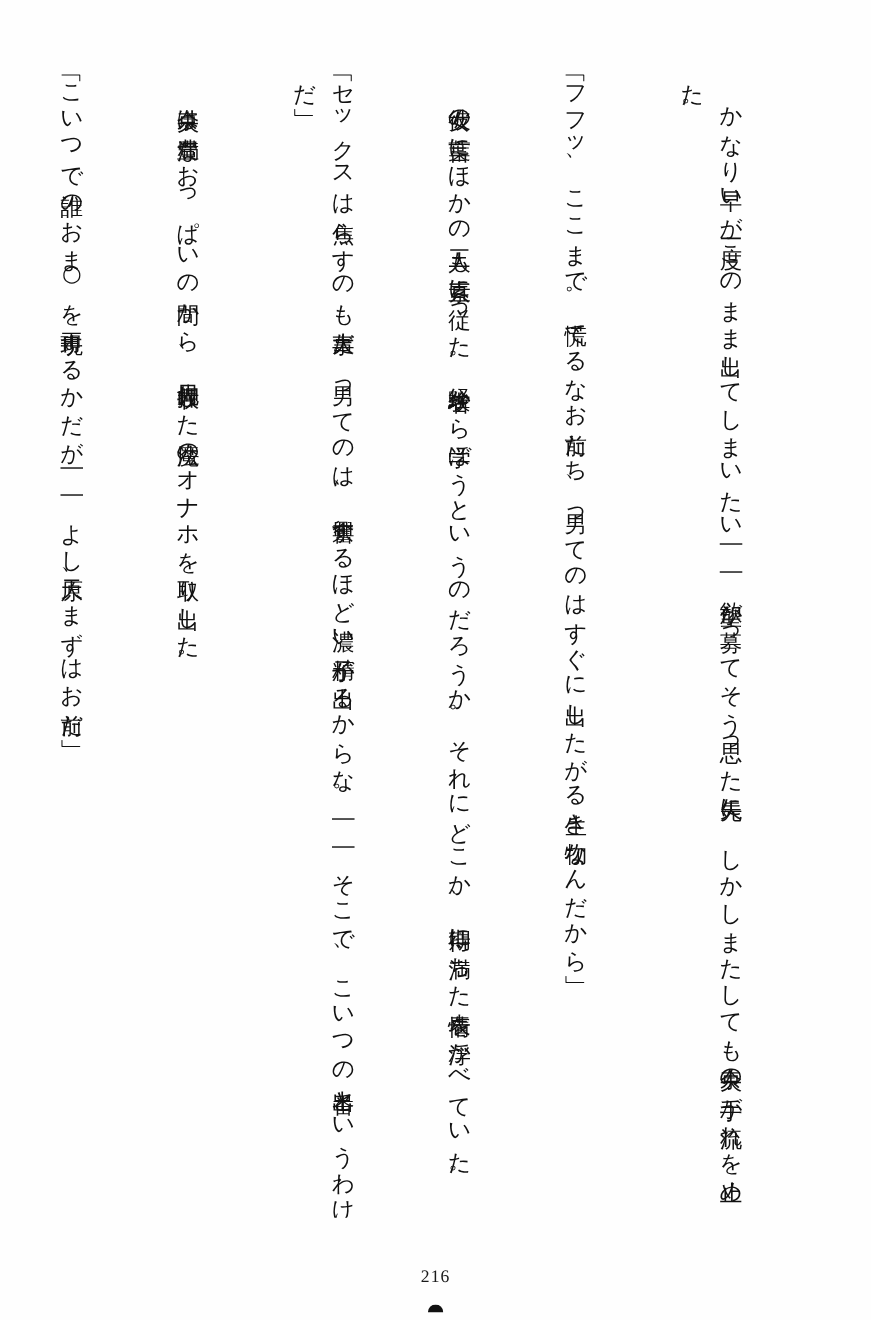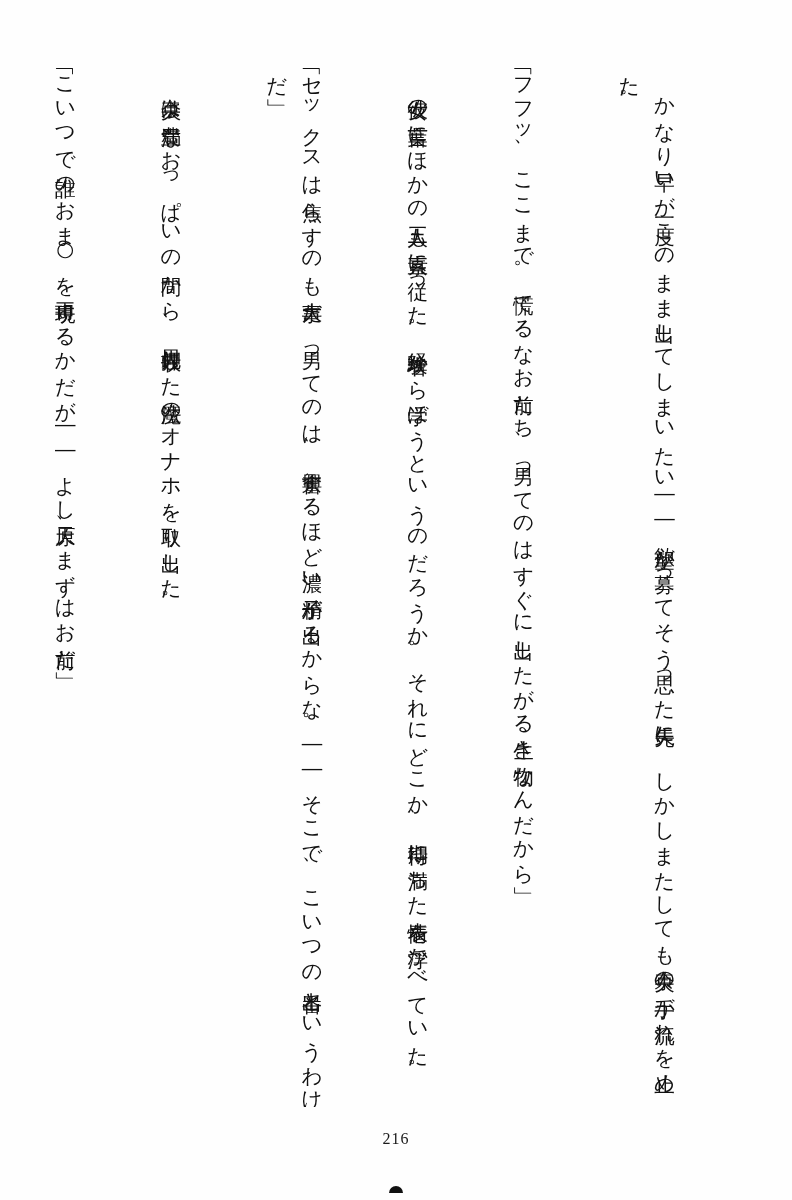--- a/index.html
+++ b/index.html
@@ -41,21 +41,21 @@
   #text-block p {
     margin: 0;
     padding: 0;
     text-indent: 0;
   }
   #text-block p.indent {
     text-indent: 21px;
   }
   .page-number {
     position: absolute;
-    bottom: 52px;
+    bottom: 30px;
     left: 0;
     width: 100%;
     text-align: center;
     font-size: 16px;
     font-family: "Liberation Serif", "DejaVu Serif", serif;
     letter-spacing: 1px;
     color: #1a1a1a;
   }
   .footer-mark {
     position: absolute;

